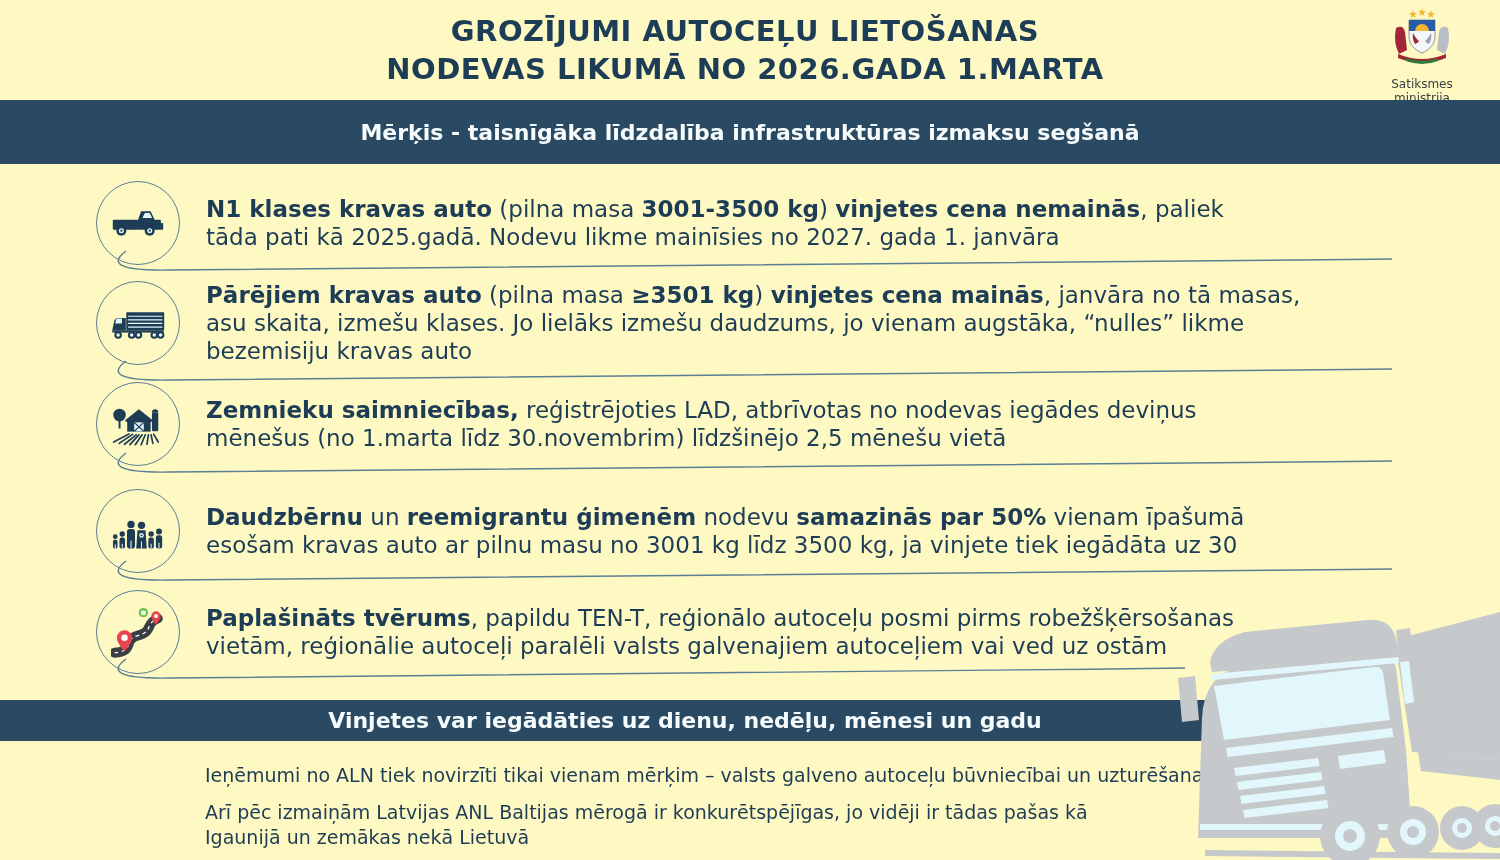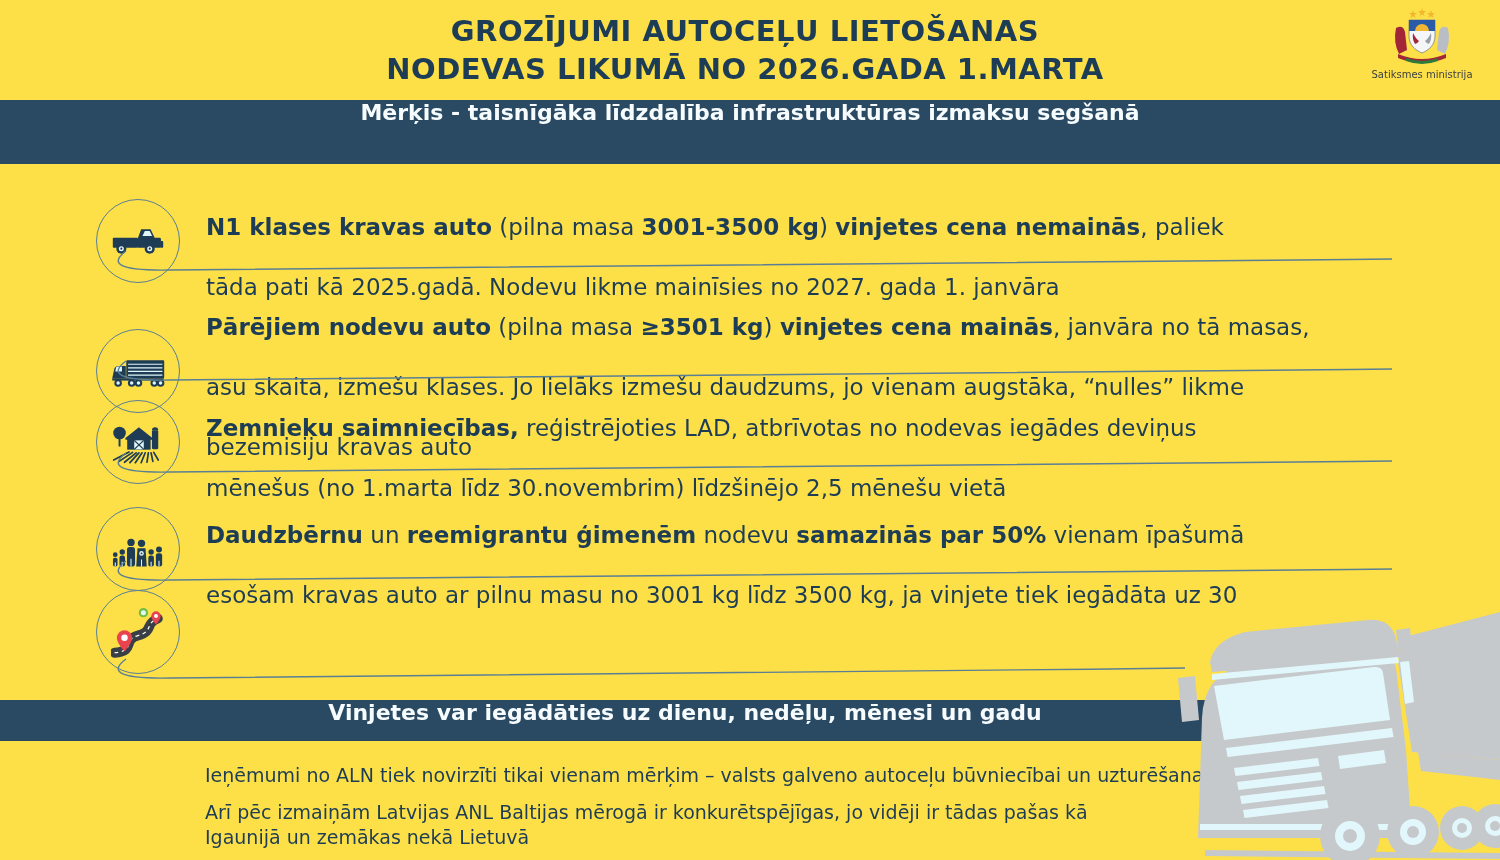--- a/index.html
+++ b/index.html
@@ -1,39 +1,39 @@
 <!DOCTYPE html>
 <html><head>
 <meta charset="utf-8">
 <style>
   html,body{margin:0;padding:0;}
   .page{
     position:relative;width:1500px;height:860px;overflow:hidden;
-    background:#fde047;font-family:"DejaVu Sans","Liberation Sans",sans-serif;
+    background:#fef9c3;font-family:"DejaVu Sans","Liberation Sans",sans-serif;
   }
   .title{
     position:absolute;top:12px;left:0;width:1490px;text-align:center;
     color:#1d3c56;font-weight:bold;font-size:29px;line-height:38px;letter-spacing:.5px;
   }
   .ministry{position:absolute;top:6px;right:18px;width:120px;text-align:center;}
   .ministry svg{display:block;margin:0 auto;}
-  .ministry-label{font-size:10px;color:#3a3f45;margin-top:3px;}
+  .ministry-label{font-size:12px;color:#3a3f45;margin-top:11px;}
   .banner{
     position:absolute;background:#2a4a63;color:#f6fbfd;font-weight:bold;
-    display:flex;align-items:flex-start;justify-content:center;
+    display:flex;align-items:center;justify-content:center;
   }
   .banner1{top:100px;left:0;width:1500px;height:64px;font-size:22px;z-index:1;}
   .banner2{top:700px;left:0;width:1370px;height:41px;font-size:22px;z-index:1;}
   .row{position:absolute;left:96px;display:flex;align-items:center;z-index:2;}
   .circle{
     width:84px;height:84px;border:1.6px solid #5a7f95;border-radius:50%;
     flex:0 0 84px;display:flex;align-items:center;justify-content:center;box-sizing:border-box;
   }
   .itext{margin-left:26px;width:1200px;font-size:23px;line-height:28px;color:#1d3c56;}
-  .tline{white-space:nowrap;margin-top:32px;}
+  .tline{white-space:nowrap;}
   .tline b{font-weight:bold;}
   .swoosh{position:absolute;left:100px;width:1300px;height:30px;z-index:2;}
   .fnote{position:absolute;left:205px;color:#1d3c56;font-size:19px;line-height:25px;z-index:2;}
   .truck-wm{position:absolute;left:1150px;top:600px;width:350px;height:260px;z-index:3;}
 </style>
 </head>
 <body>
 
 <div class="page">
 
@@ -114,21 +114,21 @@
           <circle cx="31.5" cy="32.2" r="4.2" fill="#1e3c55"></circle>
             <circle cx="31.5" cy="32.2" r="1.9" fill="#e2f7fb"></circle>
           <circle cx="49" cy="32.2" r="4.2" fill="#1e3c55"></circle>
             <circle cx="49" cy="32.2" r="1.9" fill="#e2f7fb"></circle>
           <circle cx="56" cy="32.2" r="4.2" fill="#1e3c55"></circle>
             <circle cx="56" cy="32.2" r="1.9" fill="#e2f7fb"></circle>
         </g>
       </svg>
     </div>
     <div class="itext">
-        <div class="tline"><b>Pārējiem nodevu auto</b><span> (pilna masa </span><b>≥3501 kg</b><span>) </span><b>vinjetes cena mainās</b><span>, janvāra no tā masas,</span></div>
+        <div class="tline"><b>Pārējiem kravas auto</b><span> (pilna masa </span><b>≥3501 kg</b><span>) </span><b>vinjetes cena mainās</b><span>, janvāra no tā masas,</span></div>
         <div class="tline"><span>asu skaita, izmešu klases. Jo lielāks izmešu daudzums, jo vienam augstāka, “nulles” likme</span></div>
         <div class="tline"><span>bezemisiju kravas auto</span></div>
       </div>
   </div>
 
   <div class="row" style="top:382px">
     <div class="circle">
       <svg width="54" height="46" viewBox="0 0 60 50">
         <g fill="#1e3c55">
           <circle cx="9.5" cy="15" r="7"></circle>
@@ -202,20 +202,24 @@
       <svg width="54" height="52" viewBox="0 0 60 56">
         <path d="M4,51 C28,49 12,37 30,32 C48,27 37,19 52,13" stroke="#3a3f45" stroke-width="11" fill="none" stroke-linecap="round"></path>
         <path d="M4,51 C28,49 12,37 30,32 C48,27 37,19 52,13" stroke="#ffffff" stroke-width="1.4" fill="none" stroke-dasharray="4 4"></path>
         <path d="M15,26 a8.5,8.5 0 0 1 8.5,8.5 c0,6.5 -8.5,15 -8.5,15 s-8.5,-8.5 -8.5,-15 a8.5,8.5 0 0 1 8.5,-8.5 z" fill="#e8434e"></path>
         <circle cx="15" cy="34.5" r="3.6" fill="#ffffff"></circle>
         <path d="M50,5 a5.2,5.2 0 0 1 5.2,5.2 c0,4 -5.2,9.3 -5.2,9.3 s-5.2,-5.3 -5.2,-9.3 a5.2,5.2 0 0 1 5.2,-5.2 z" fill="#e8434e"></path>
         <circle cx="50" cy="10.2" r="2.2" fill="#ffffff"></circle>
         <circle cx="36" cy="6.5" r="4" fill="#e2f7fb" stroke="#71bf44" stroke-width="2.4"></circle>
       </svg>
     </div>
+    <div class="itext">
+        <div class="tline"><b>Paplašināts tvērums</b><span>, papildu TEN-T, reģionālo autoceļu posmi pirms robežšķērsošanas</span></div>
+        <div class="tline"><span>vietām, reģionālie autoceļi paralēli valsts galvenajiem autoceļiem vai ved uz ostām</span></div>
+      </div>
   </div>
 
   <svg class="swoosh" style="top:250px" viewBox="0 0 1300 30">
     <path d="M26,1 C10,13 16,21 70,20 C300,19 800,15 1292,9" stroke="#5a7f95" stroke-width="1.4" fill="none"></path>
   </svg>
   <svg class="swoosh" style="top:360px" viewBox="0 0 1300 30">
     <path d="M26,1 C10,13 16,21 70,20 C300,19 800,15 1292,9" stroke="#5a7f95" stroke-width="1.4" fill="none"></path>
   </svg>
   <svg class="swoosh" style="top:452px" viewBox="0 0 1300 30">
     <path d="M26,1 C10,13 16,21 70,20 C300,19 800,15 1292,9" stroke="#5a7f95" stroke-width="1.4" fill="none"></path>

